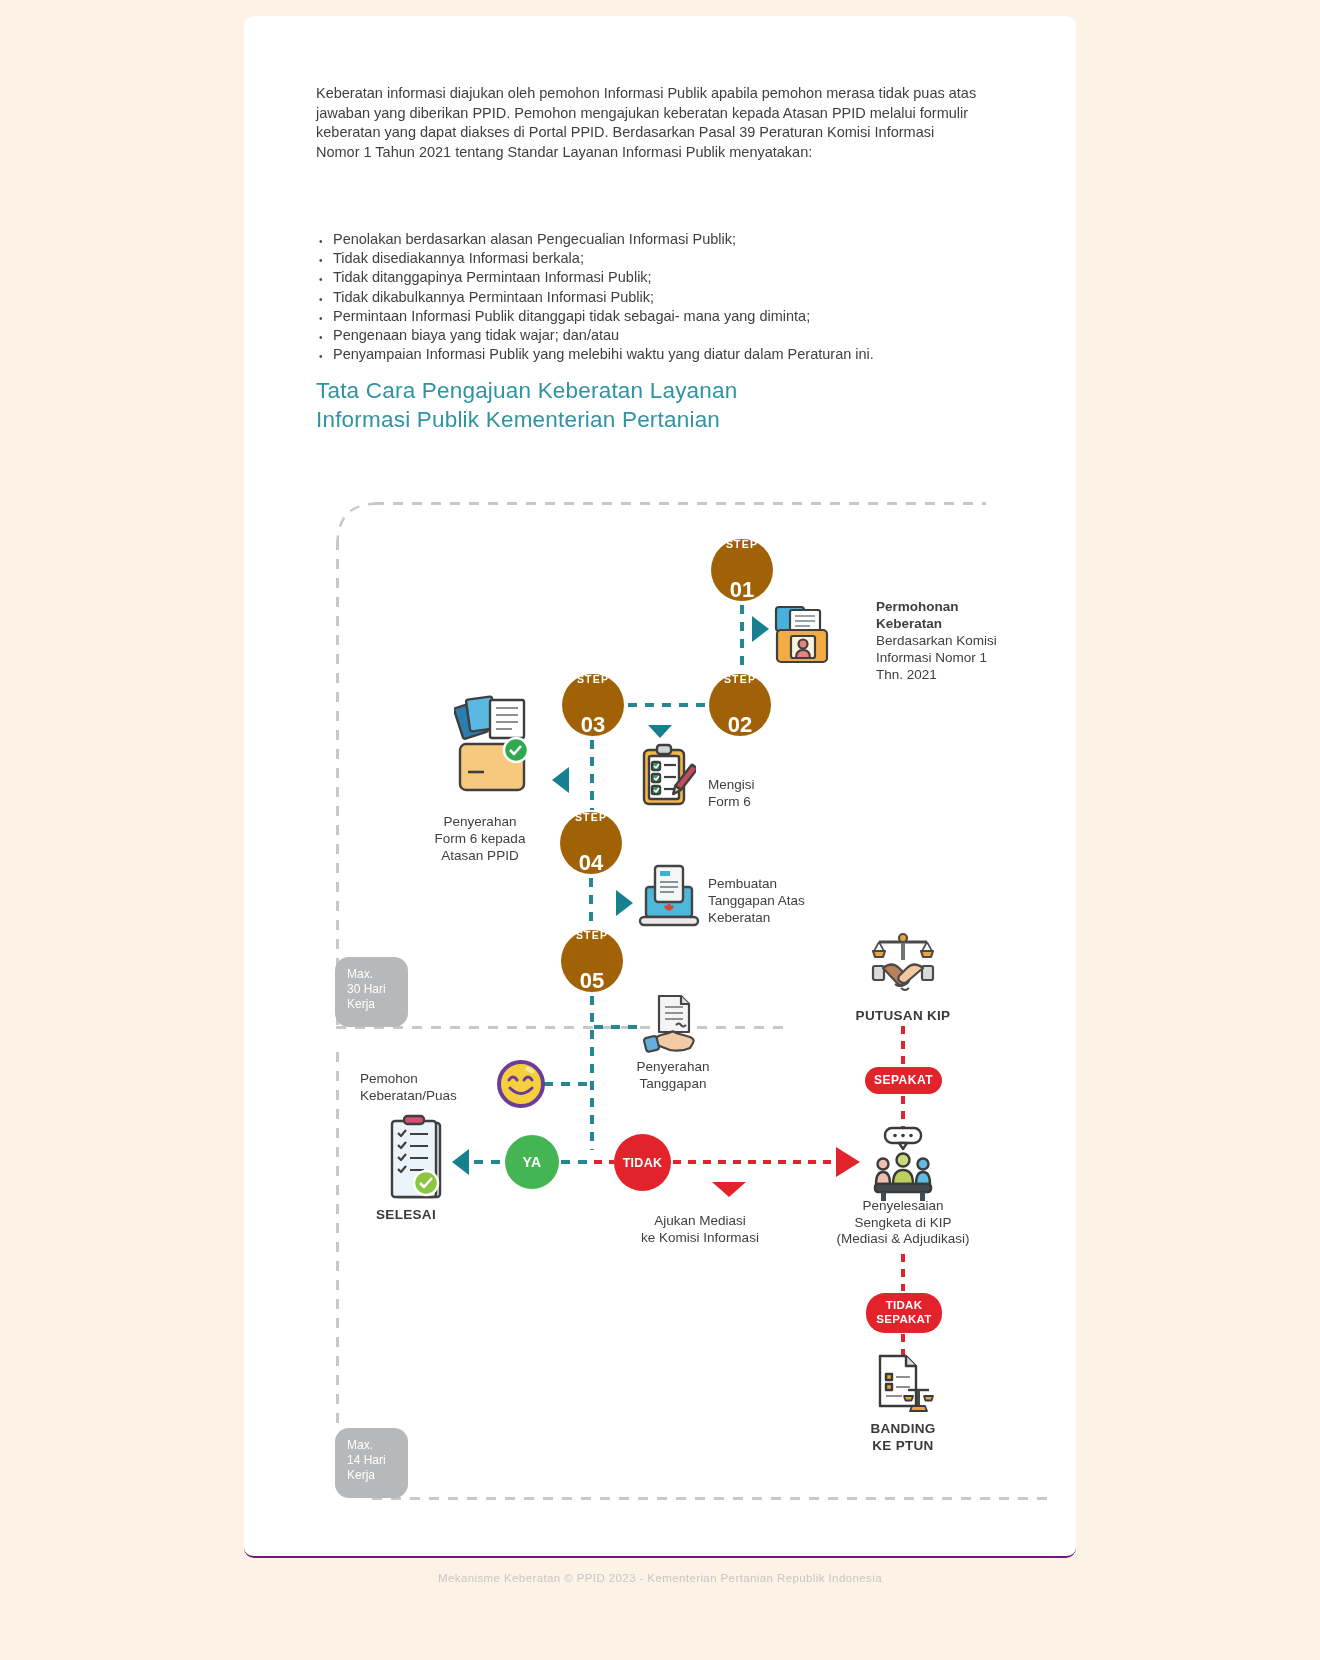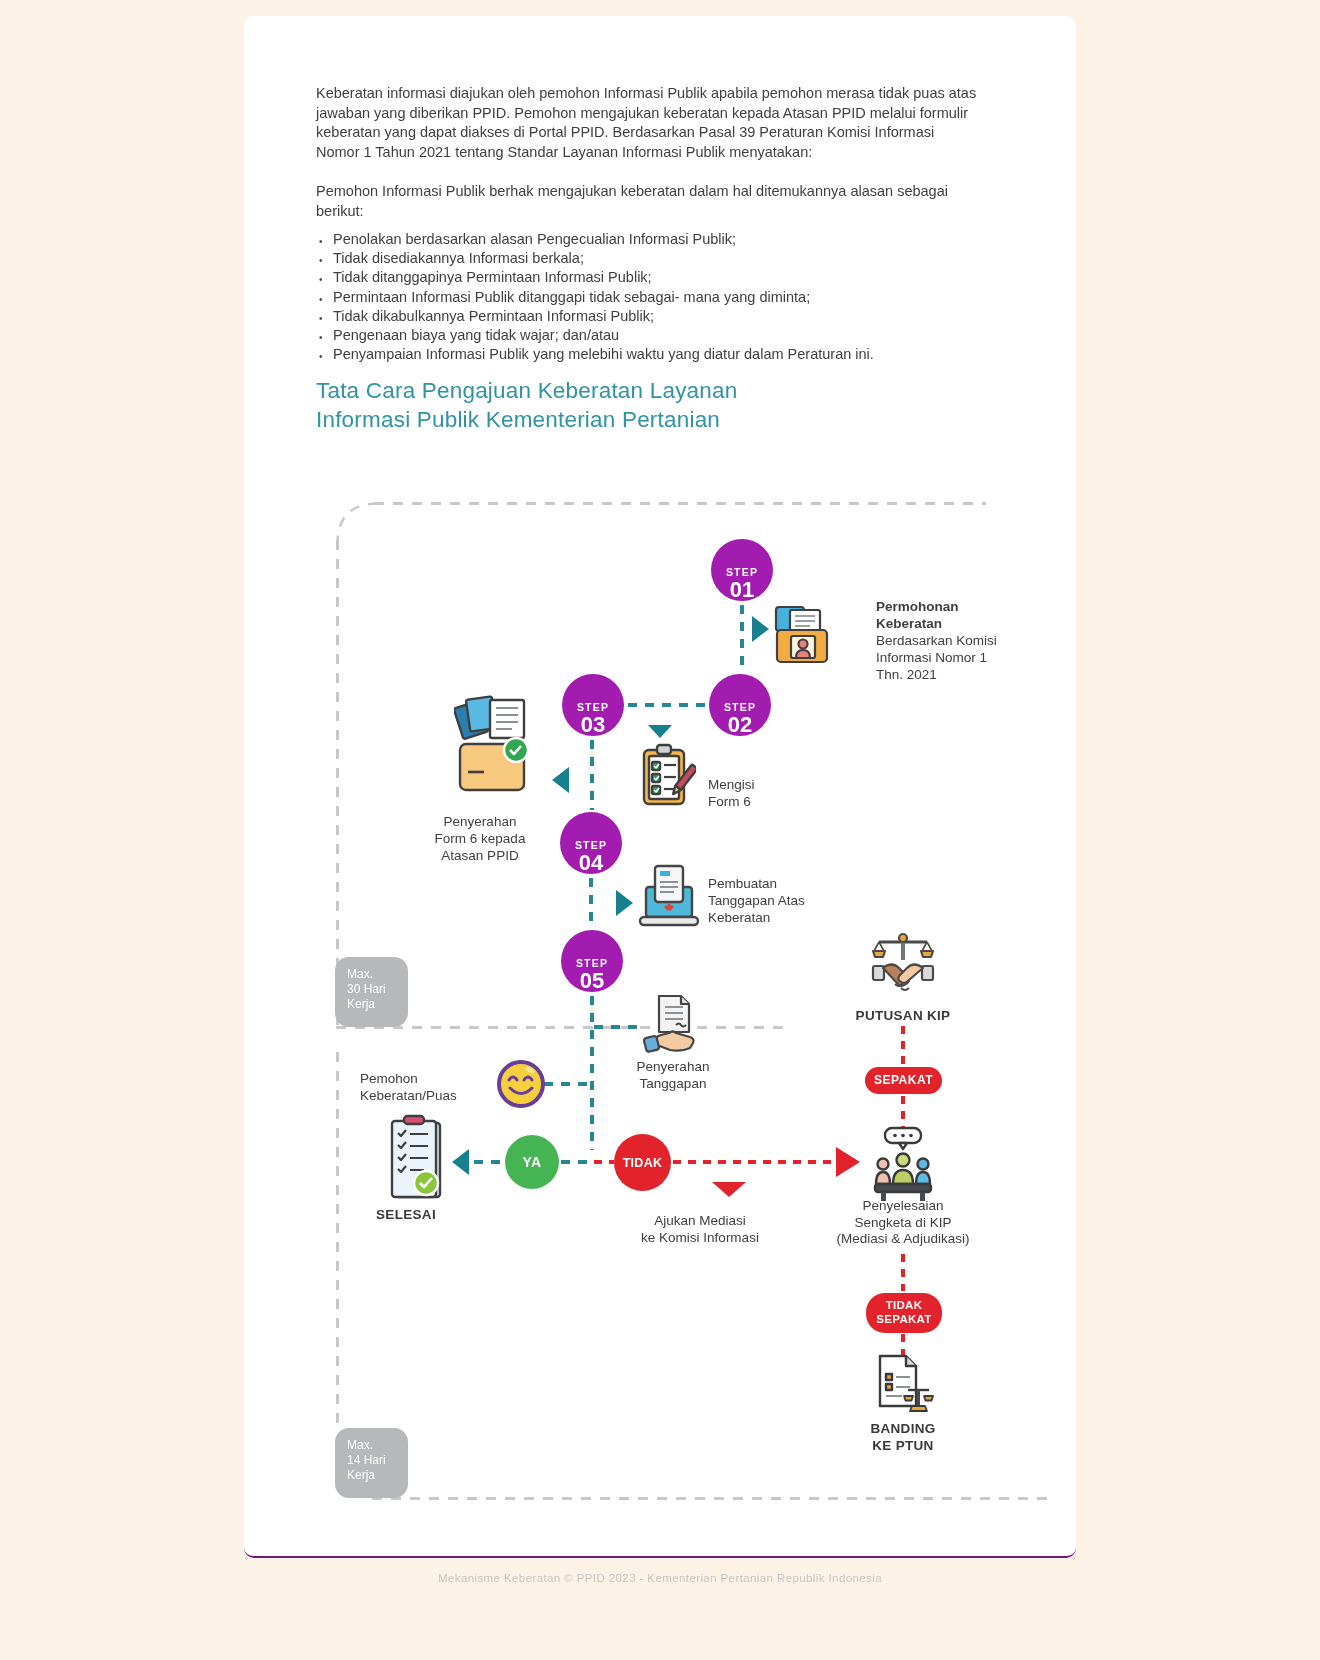--- a/index.html
+++ b/index.html
@@ -27,22 +27,22 @@
   .dash-h.gray{height:2.5px;background:repeating-linear-gradient(90deg,#c6c8ca 0 10px,transparent 10px 19px);}
   .dash-v.gray{width:2.5px;background:repeating-linear-gradient(180deg,#c6c8ca 0 10px,transparent 10px 19px);}
   
   .tri{position:absolute;width:0;height:0;}
   .tri-right-teal{border-top:13px solid transparent;border-bottom:13px solid transparent;border-left:17px solid #16808f;}
   .tri-left-teal{border-top:13px solid transparent;border-bottom:13px solid transparent;border-right:17px solid #16808f;}
   .tri-down-teal{border-left:12px solid transparent;border-right:12px solid transparent;border-top:13px solid #16808f;}
   .tri-right-red{border-top:15px solid transparent;border-bottom:15px solid transparent;border-left:24px solid #e2232b;}
   .tri-down-red{border-left:17px solid transparent;border-right:17px solid transparent;border-top:15px solid #e2232b;}
   
-  .step-circle{position:absolute;width:62px;height:62px;border-radius:50%;background:#a21caf;color:#fff;
-               display:flex;flex-direction:column;align-items:center;justify-content:flex-end;font-weight:bold;}
+  .step-circle{position:absolute;width:62px;height:62px;border-radius:50%;background:#a16207;color:#fff;
+               display:flex;flex-direction:column;align-items:center;justify-content:space-between;font-weight:bold;}
   .step-word{font-size:10.5px;line-height:11px;letter-spacing:1.2px;}
   .step-num{font-size:22px;line-height:23px;}
   .decision{position:absolute;border-radius:50%;color:#fff;font-weight:bold;display:flex;align-items:center;justify-content:center;}
   .decision.ya{width:54px;height:54px;background:#45b554;font-size:14px;letter-spacing:.5px;}
   .decision.tidak{width:57px;height:57px;background:#e2232b;font-size:12.5px;letter-spacing:.3px;}
   .pill{position:absolute;background:#e2232b;color:#fff;font-weight:bold;text-align:center;}
   .pill.sepakat{left:621px;top:1051px;width:77px;height:27px;border-radius:14px;font-size:12px;line-height:27px;letter-spacing:.5px;}
   .pill.tidak-sepakat{left:622px;top:1277px;width:76px;height:40px;border-radius:19px;font-size:11.5px;line-height:13.5px;padding-top:6px;box-sizing:border-box;letter-spacing:.3px;}
   .gray-badge{position:absolute;width:73px;height:70px;background:#b6b8ba;border-radius:14px;color:#fff;
               font-size:12px;line-height:15px;padding:10px 0 0 12px;box-sizing:border-box;}
@@ -55,27 +55,26 @@
                font-size:11.5px;color:#c6c6c6;letter-spacing:.4px;}
   svg{display:block;}
 </style>
 </head>
 <body>
 
 <div class="canvas">
  <div class="card">
 
   <p class="para" style="top:68px;margin:0">Keberatan informasi diajukan oleh pemohon Informasi Publik apabila pemohon merasa tidak puas atas jawaban yang diberikan PPID. Pemohon mengajukan keberatan kepada Atasan PPID melalui formulir keberatan yang dapat diakses di Portal PPID. Berdasarkan Pasal 39 Peraturan Komisi Informasi Nomor 1 Tahun 2021 tentang Standar Layanan Informasi Publik menyatakan:</p>
-  <p class="para" style="top:166px;margin:0">Pemohon Informasi Publik berhak mengajukan keberatan dalam hal ditemukannya alasan sebagai berikut:</p>
   <ul class="bullets">
     <li>Penolakan berdasarkan alasan Pengecualian Informasi Publik;</li>
     <li>Tidak disediakannya Informasi berkala;</li>
     <li>Tidak ditanggapinya Permintaan Informasi Publik;</li>
+    <li>Tidak dikabulkannya Permintaan Informasi Publik;</li>
     <li>Permintaan Informasi Publik ditanggapi tidak sebagai- mana yang diminta;</li>
-    <li>Tidak dikabulkannya Permintaan Informasi Publik;</li>
     <li>Pengenaan biaya yang tidak wajar; dan/atau</li>
     <li>Penyampaian Informasi Publik yang melebihi waktu yang diatur dalam Peraturan ini.</li>
   </ul>
   <h1 class="heading" style="margin:0">
     <span style="display:block">Tata Cara Pengajuan Keberatan Layanan</span>
     <span style="display:block">Informasi Publik Kementerian Pertanian</span>
   </h1>
 
   <svg class="abs" style="left:92px;top:486px" width="42" height="42">
     <path d="M42 1.5 Q1.5 1.5 1.5 42" fill="none" stroke="#c6c8ca" stroke-width="2.5" stroke-dasharray="10 9"></path>

